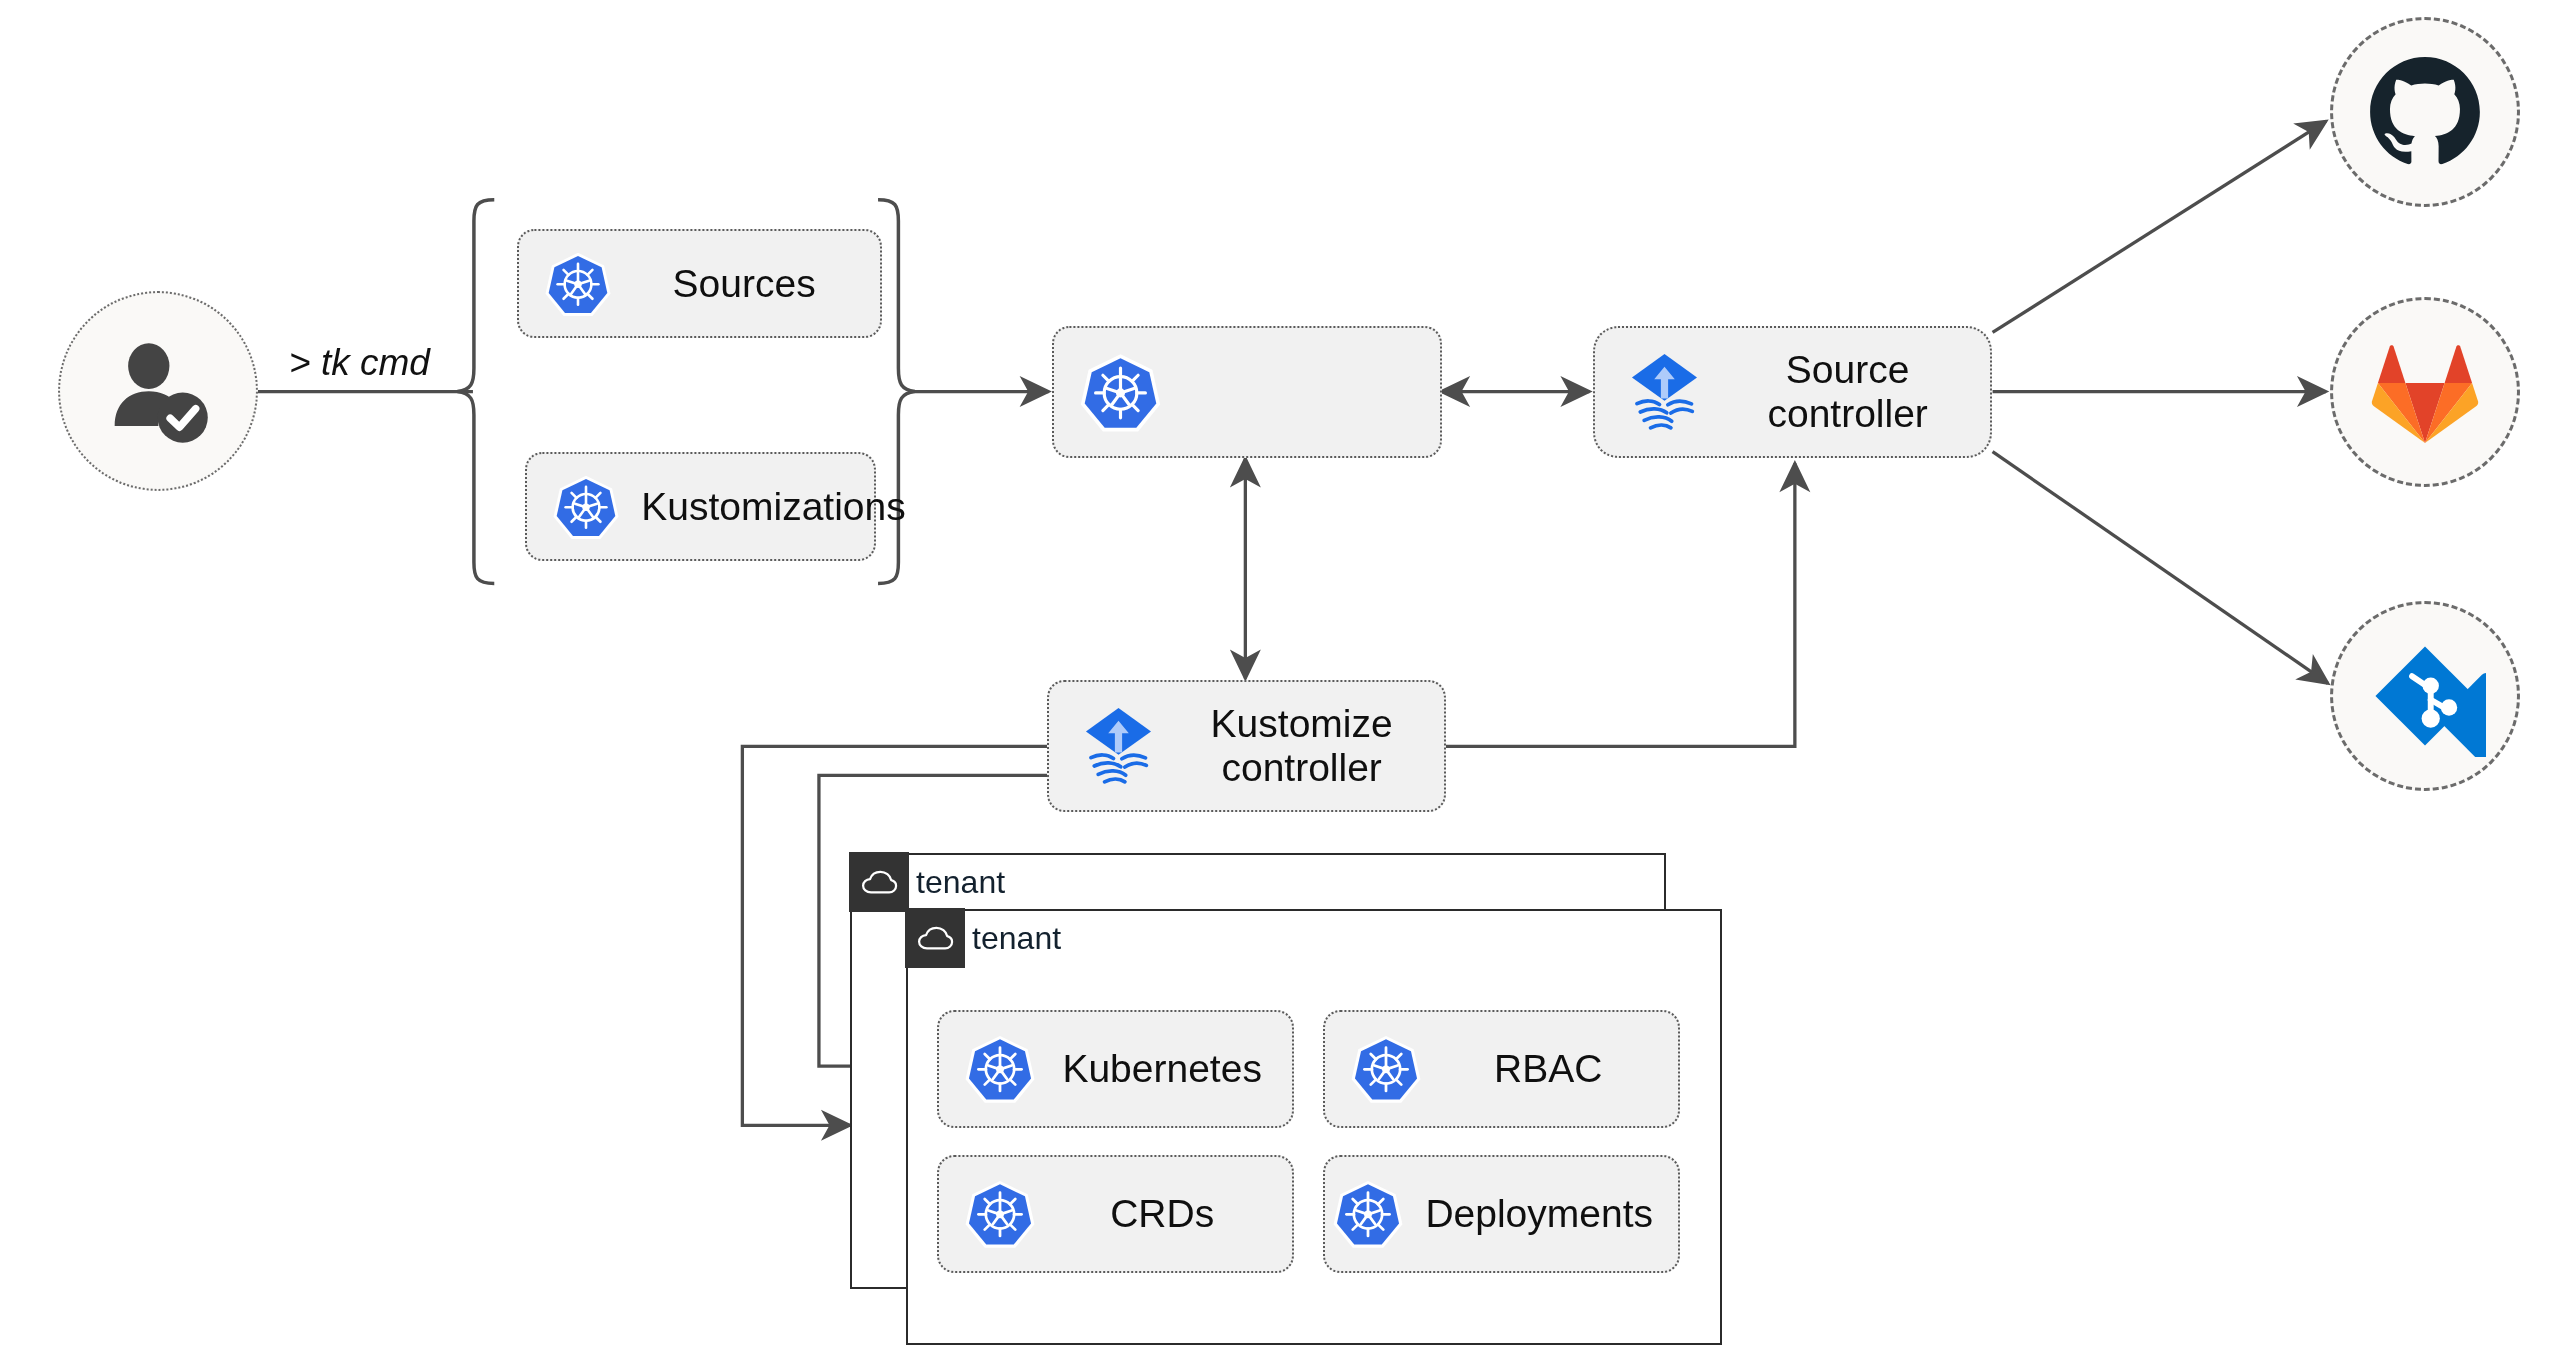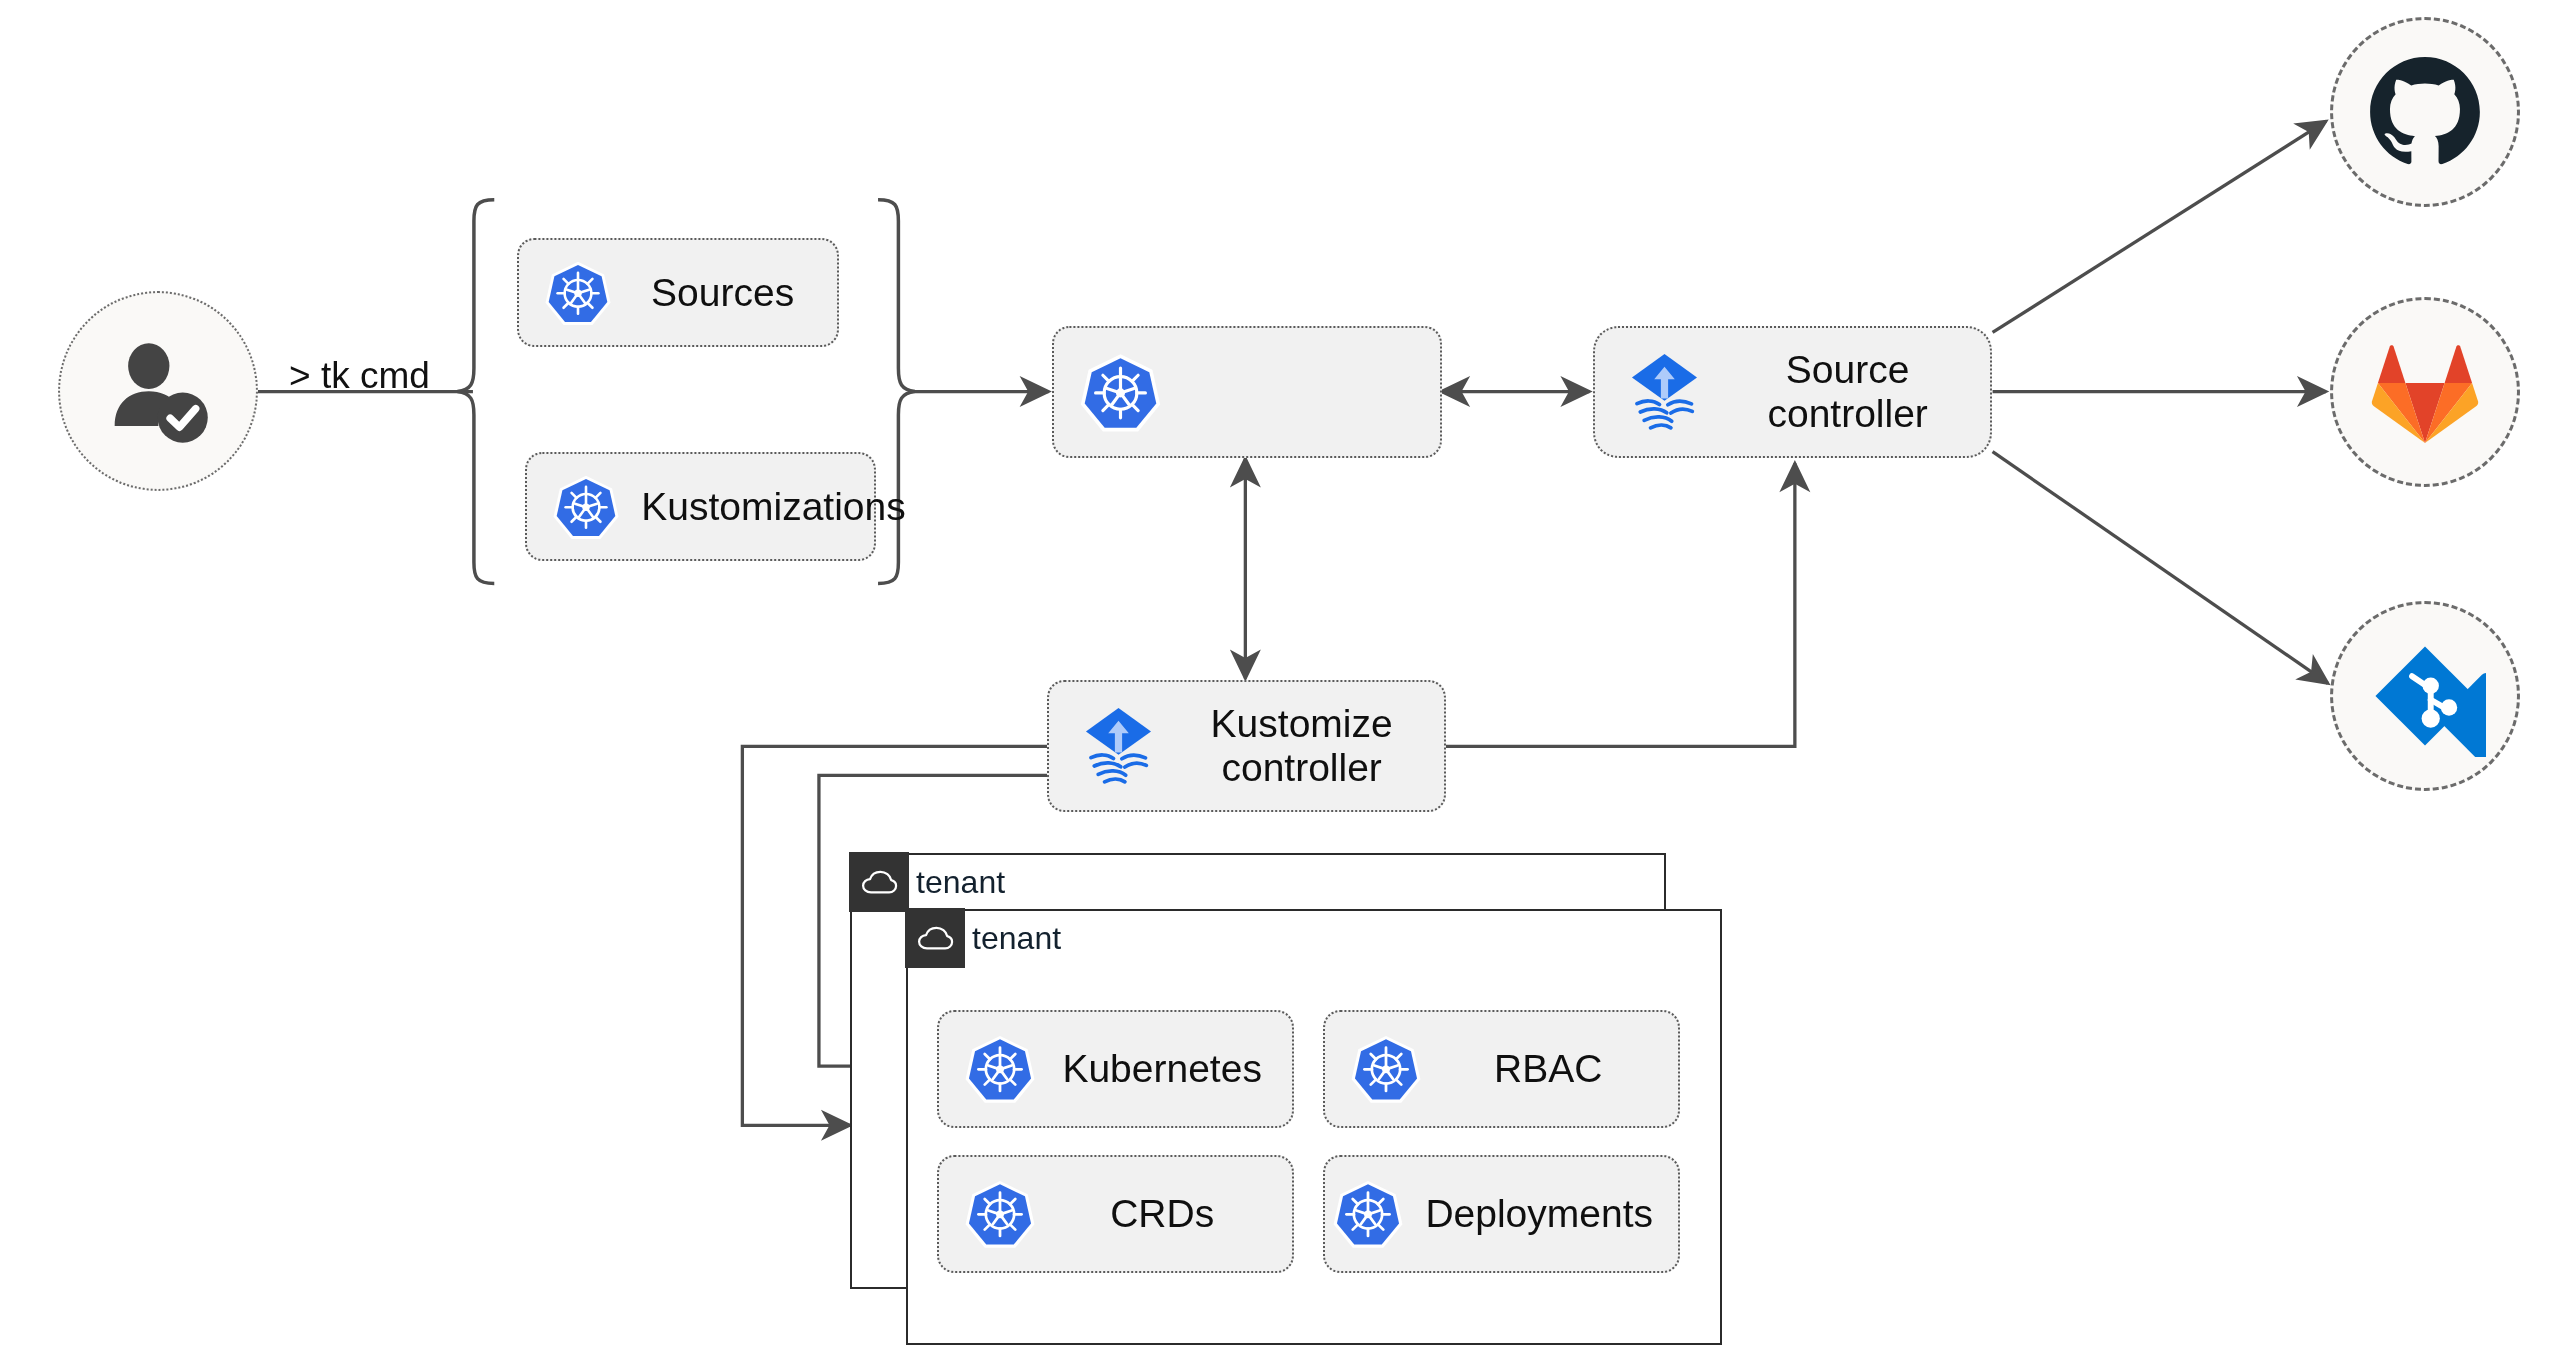--- a/index.html
+++ b/index.html
@@ -169,23 +169,23 @@
       <g fill="#444444">
         <ellipse cx="27" cy="18.5" rx="11.2" ry="12.4"></ellipse>
         <path d="M8.5,51 C8.5,38.8 16.4,32.2 27,32.2 C33.2,32.2 38.2,34.5 41.4,38.2
                  C36.1,39.6 32.2,44.3 32.2,50 C32.2,50.35 32.21,50.69 32.24,51 Z"></path>
         <circle cx="45.4" cy="46.4" r="13.6"></circle>
       </g>
       <path d="M38.6,46.8 L43.6,51.6 L52.4,41.6" stroke="#ffffff" stroke-width="4.1" fill="none" stroke-linecap="round" stroke-linejoin="round"></path>
     </svg>
   </div>
 
-  <div class="cmd-label" style="left:289px; top:355px;">&gt; tk cmd</div>
-
-  <div class="node" style="left:517px; top:229px; width:322px; height:109px;margin-top:9px;">
+  <div class="cmd-label" style="left:289px; top:342px;font-style:italic;">&gt; tk cmd</div>
+
+  <div class="node" style="left:517px; top:229px; width:365px; height:109px;">
     <span class="icon-wrap">
       <svg width="68" height="68" viewBox="0 0 64 64" aria-hidden="true">
         <path d="M32,2.6 L56.6,14.5 L62.6,41.2 L45.6,62.0 L18.4,62.0 L1.4,41.2 L7.4,14.5 Z" fill="#ffffff"></path>
         <path d="M32,5.6 L54.2,16.3 L59.6,40.4 L44.2,59.2 L19.8,59.2 L4.4,40.4 L9.8,16.3 Z" fill="#326ce5"></path>
         <g stroke="#ffffff" stroke-width="2.45" fill="none" stroke-linecap="round">
           <circle cx="32" cy="32.3" r="12.6"></circle>
           <line x1="32" y1="13.1" x2="32" y2="19.7"></line>
           <line x1="32" y1="44.9" x2="32" y2="51.5"></line>
           <line x1="12.8" y1="32.3" x2="19.4" y2="32.3"></line>
           <line x1="44.6" y1="32.3" x2="51.2" y2="32.3"></line>

